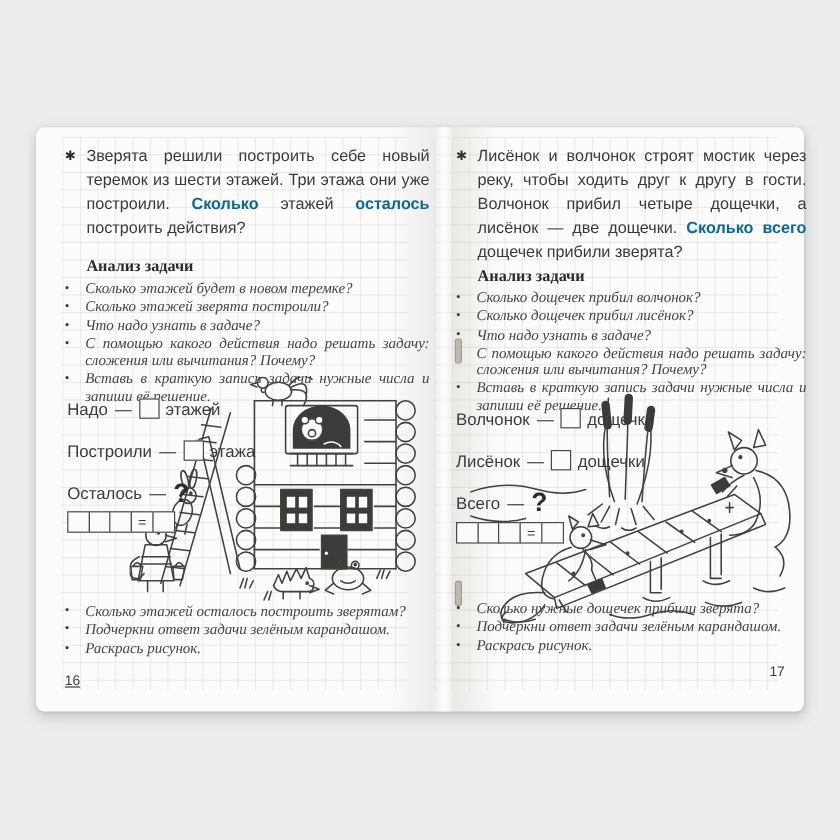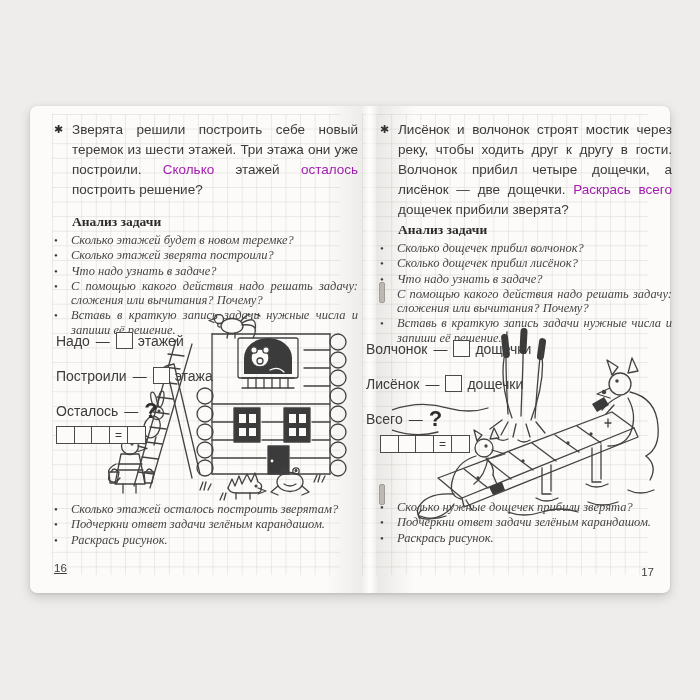--- a/index.html
+++ b/index.html
@@ -22,35 +22,35 @@
                      rgba(255,255,255,.75) 50%, rgba(110,105,98,.12) 60%, rgba(0,0,0,0) 100%);}
   .staple{position:absolute;left:349px;width:4px;height:19px;background:#bcb8b2;
           border:1px solid #a09c96;border-radius:2px;}
   .staple.s1{top:176px;} .staple.s2{top:378px;}
 
   .intro{position:absolute;display:flex;gap:4px;}
   .page-left  .intro{left:24px;top:14px;width:304px;}
   .page-right .intro{left:30px;top:14px;width:292px;}
   .marker{flex:none;width:14px;font-size:11px;color:#2d2d2d;padding-top:3px;}
   .intro p{margin:0;font-size:13.5px;line-height:1.48;color:#3a3a3a;text-align:justify;}
-  .intro b{font-weight:400;color:#a21caf;}
+  .intro b{font-weight:700;color:#0369a1;}
 
   .analysis{position:absolute;}
   .page-left  .analysis{left:24px;top:108px;width:304px;}
   .page-right .analysis{left:30px;top:116px;width:292px;}
   .analysis h3{margin:0 0 3px 18px;font-family:"Liberation Serif",serif;
                font-size:13.5px;font-weight:700;color:#2b2b2b;}
   .li{display:flex;font-family:"Liberation Serif",serif;font-style:italic;
       font-size:12.5px;line-height:1.14;color:#454545;margin-bottom:1px;}
   .li .dot{flex:none;width:17px;font-style:normal;font-size:11px;color:#3a3a3a;padding-top:1px;}
   .li .txt{flex:1;text-align:justify;}
 
   .scheme{position:absolute;z-index:3;}
   .page-left  .scheme{left:26px;top:220px;}
-  .page-right .scheme{left:16px;top:228px;}
+  .page-right .scheme{left:30px;top:228px;}
   .srow{height:29px;margin-bottom:6px;display:flex;align-items:center;
         font-size:14px;color:#3b3b3b;white-space:nowrap;}
   .sdash{margin:0 6px;color:#3b3b3b;}
   .sbox{display:inline-block;width:15px;height:15px;border:1.4px solid #4a4a4a;
         background:#fcfbf9;margin-right:5px;}
   .squestion{font-size:22px;font-weight:700;color:#2c2c2c;line-height:1;}
 
   .eq{position:absolute;display:flex;z-index:3;}
   .page-left  .eq{left:26px;top:320px;}
   .page-right .eq{left:30px;top:329px;}
@@ -62,34 +62,34 @@
   .illu{position:absolute;z-index:1;}
   .page-left  .illu{left:78px;top:208px;width:248px;height:192px;}
   .page-right .illu{left:42px;top:220px;width:278px;height:198px;}
 
   .blist{position:absolute;z-index:3;}
   .page-left  .blist{left:24px;top:396px;width:304px;}
   .page-right .blist{left:30px;top:394px;width:292px;}
 
   .pagenum{position:absolute;font-size:11.5px;color:#3e3e3e;}
   .page-left  .pagenum{left:24px;top:456px;text-decoration:underline;}
-  .page-right .pagenum{right:16px;top:460px;}
+  .page-right .pagenum{right:16px;top:448px;}
 </style>
 </head>
 <body>
 
 <div class="scene">
   <div class="book">
 
     <div class="page page-left">
       <div class="grid"></div>
 
       <div class="intro">
         <span class="marker">✱</span>
-        <p><span>Зверята решили построить себе новый теремок из шести этажей. Три этажа они уже построили. </span><b>Сколько</b><span> этажей </span><b>осталось</b><span> построить решение?</span></p>
+        <p><span>Зверята решили построить себе новый теремок из шести этажей. Три этажа они уже построили. </span><b>Сколько</b><span> этажей </span><b>осталось</b><span> построить действия?</span></p>
       </div>
 
       <div class="analysis">
         <h3>Анализ задачи</h3>
         <div class="li">
             <span class="dot">•</span>
             <span class="txt">Сколько этажей будет в новом теремке?</span>
           </div>
         <div class="li">
             <span class="dot">•</span>
@@ -283,21 +283,21 @@
       </div>
 
       <div class="pagenum">16</div>
     </div>
 
     <div class="page page-right">
       <div class="grid"></div>
 
       <div class="intro">
         <span class="marker">✱</span>
-        <p><span>Лисёнок и волчонок строят мостик через реку, чтобы ходить друг к другу в гости. Волчонок прибил четыре дощечки, а лисёнок — две дощечки. </span><b>Раскрась всего</b><span> дощечек прибили зверята?</span></p>
+        <p><span>Лисёнок и волчонок строят мостик через реку, чтобы ходить друг к другу в гости. Волчонок прибил четыре дощечки, а лисёнок — две дощечки. </span><b>Сколько всего</b><span> дощечек прибили зверята?</span></p>
       </div>
 
       <div class="analysis">
         <h3>Анализ задачи</h3>
         <div class="li">
             <span class="dot">•</span>
             <span class="txt">Сколько дощечек прибил волчонок?</span>
           </div>
         <div class="li">
             <span class="dot">•</span>

